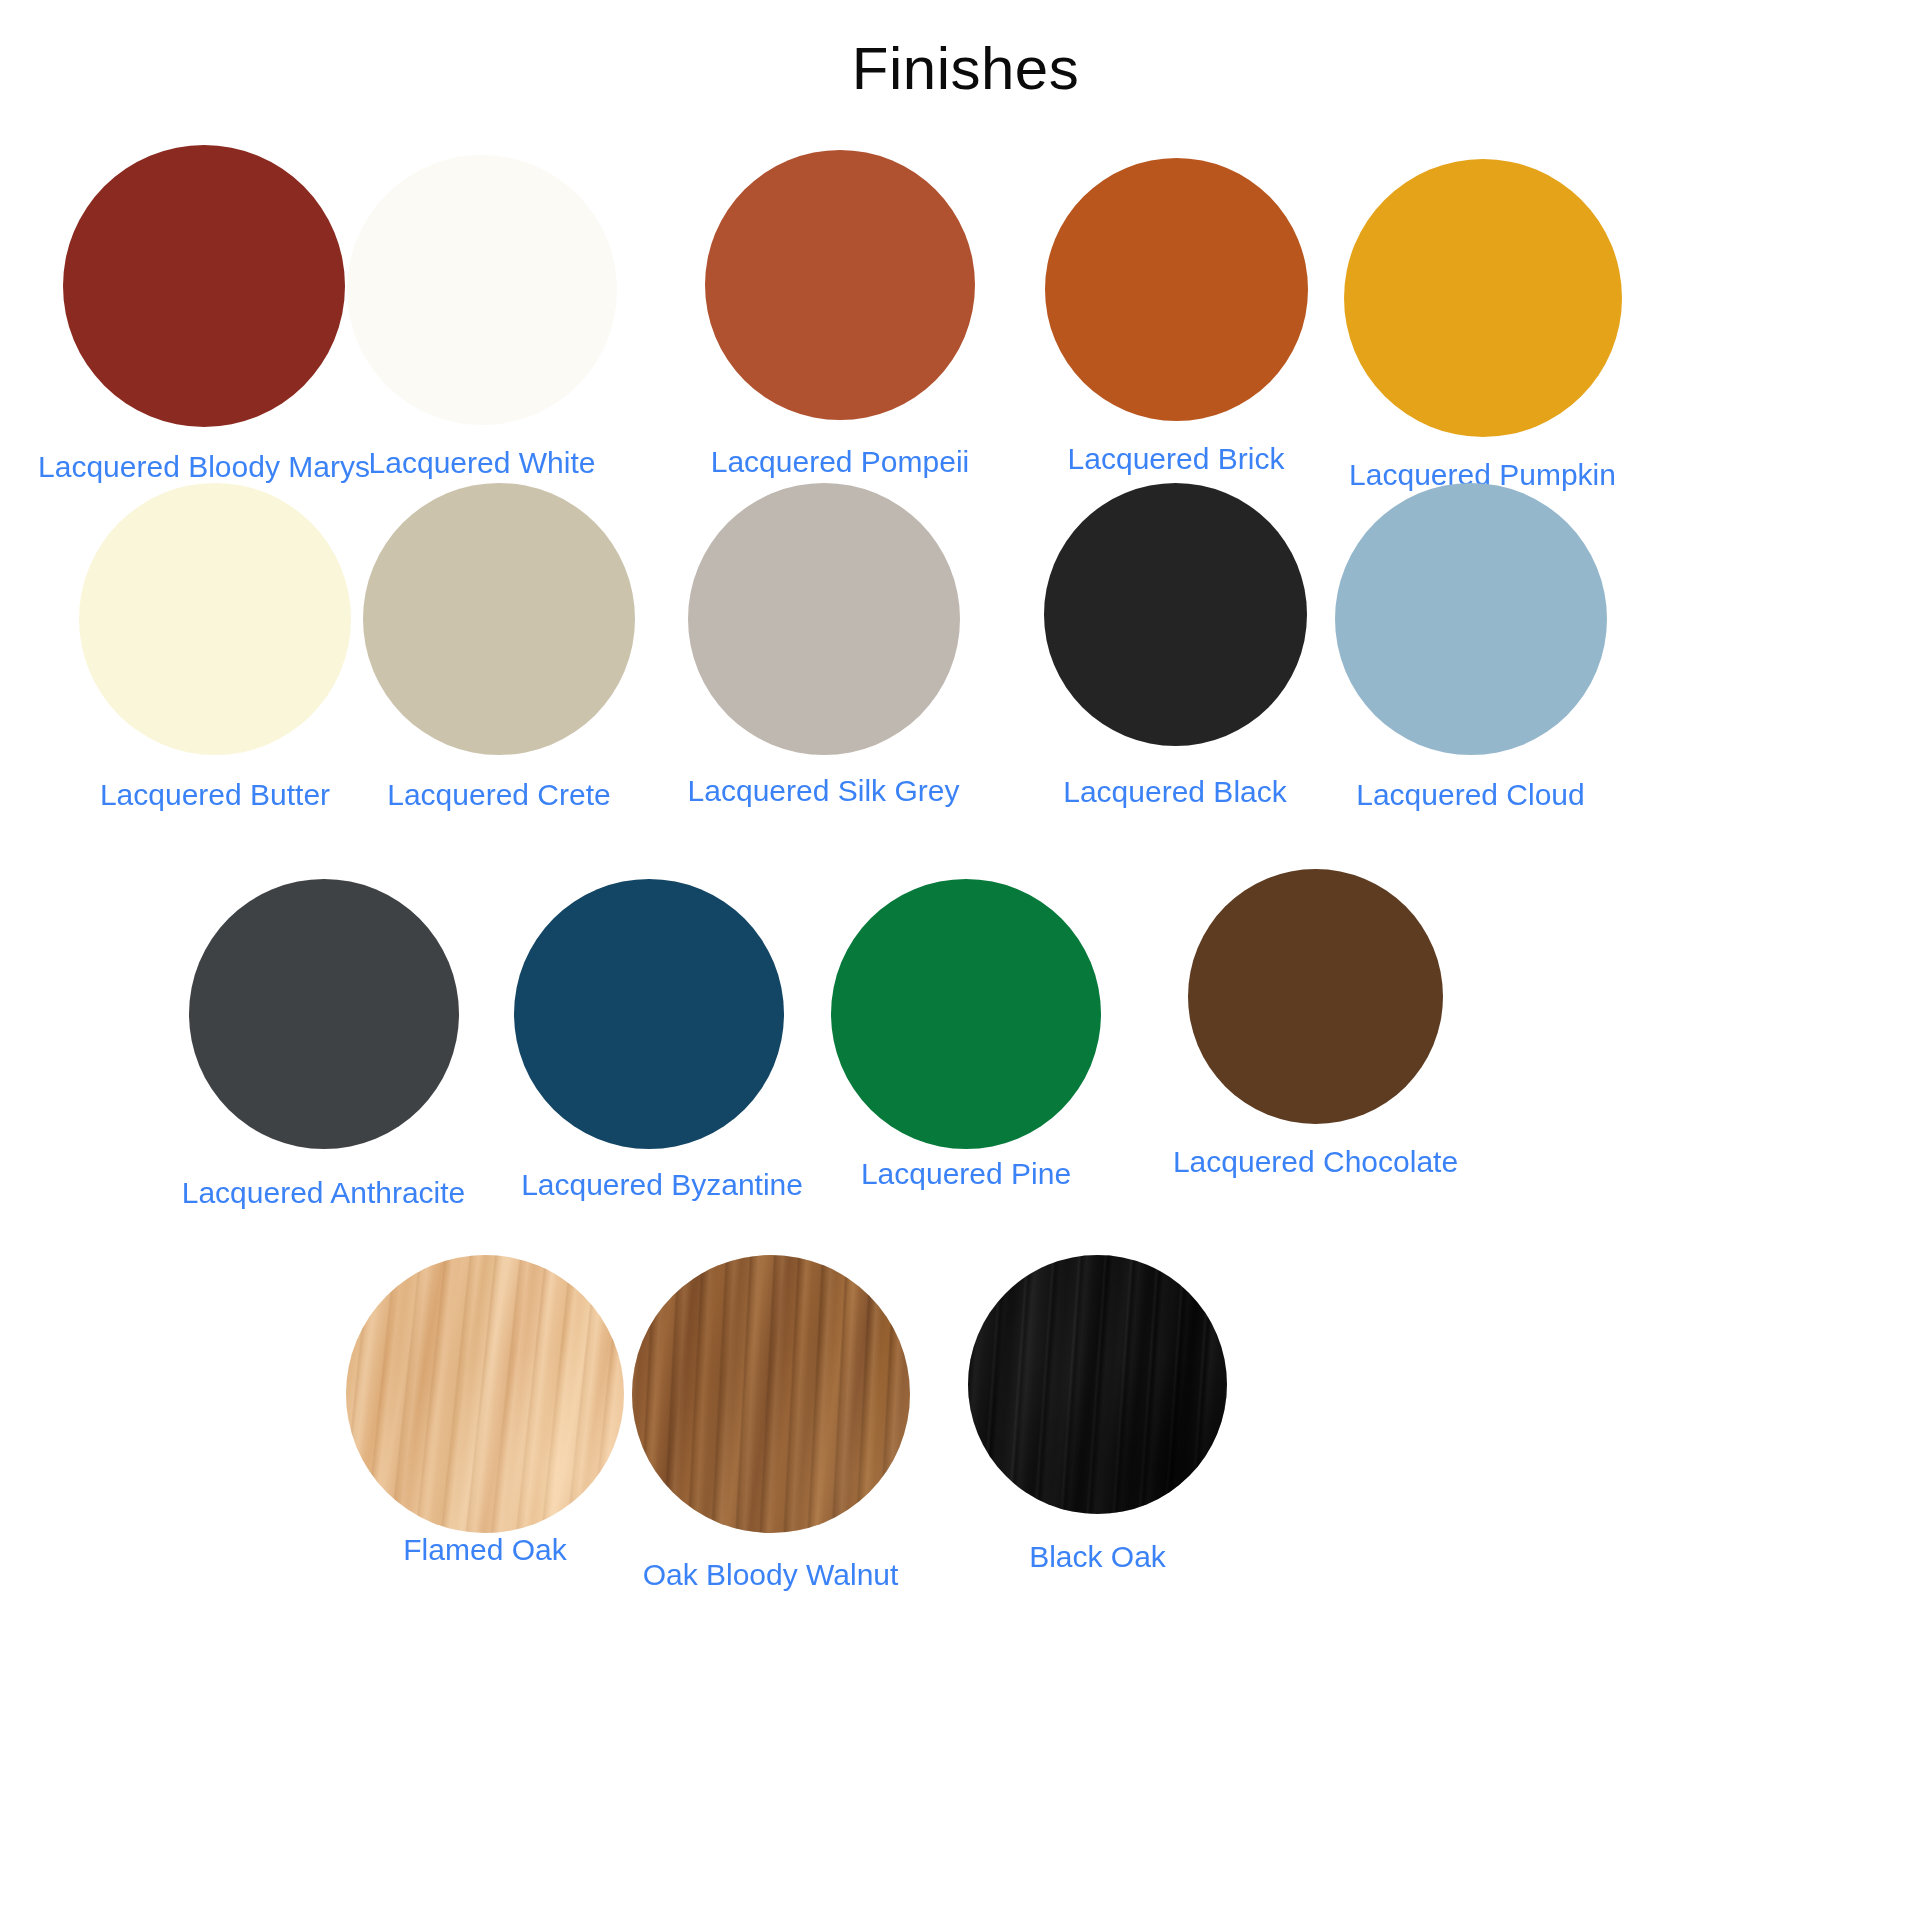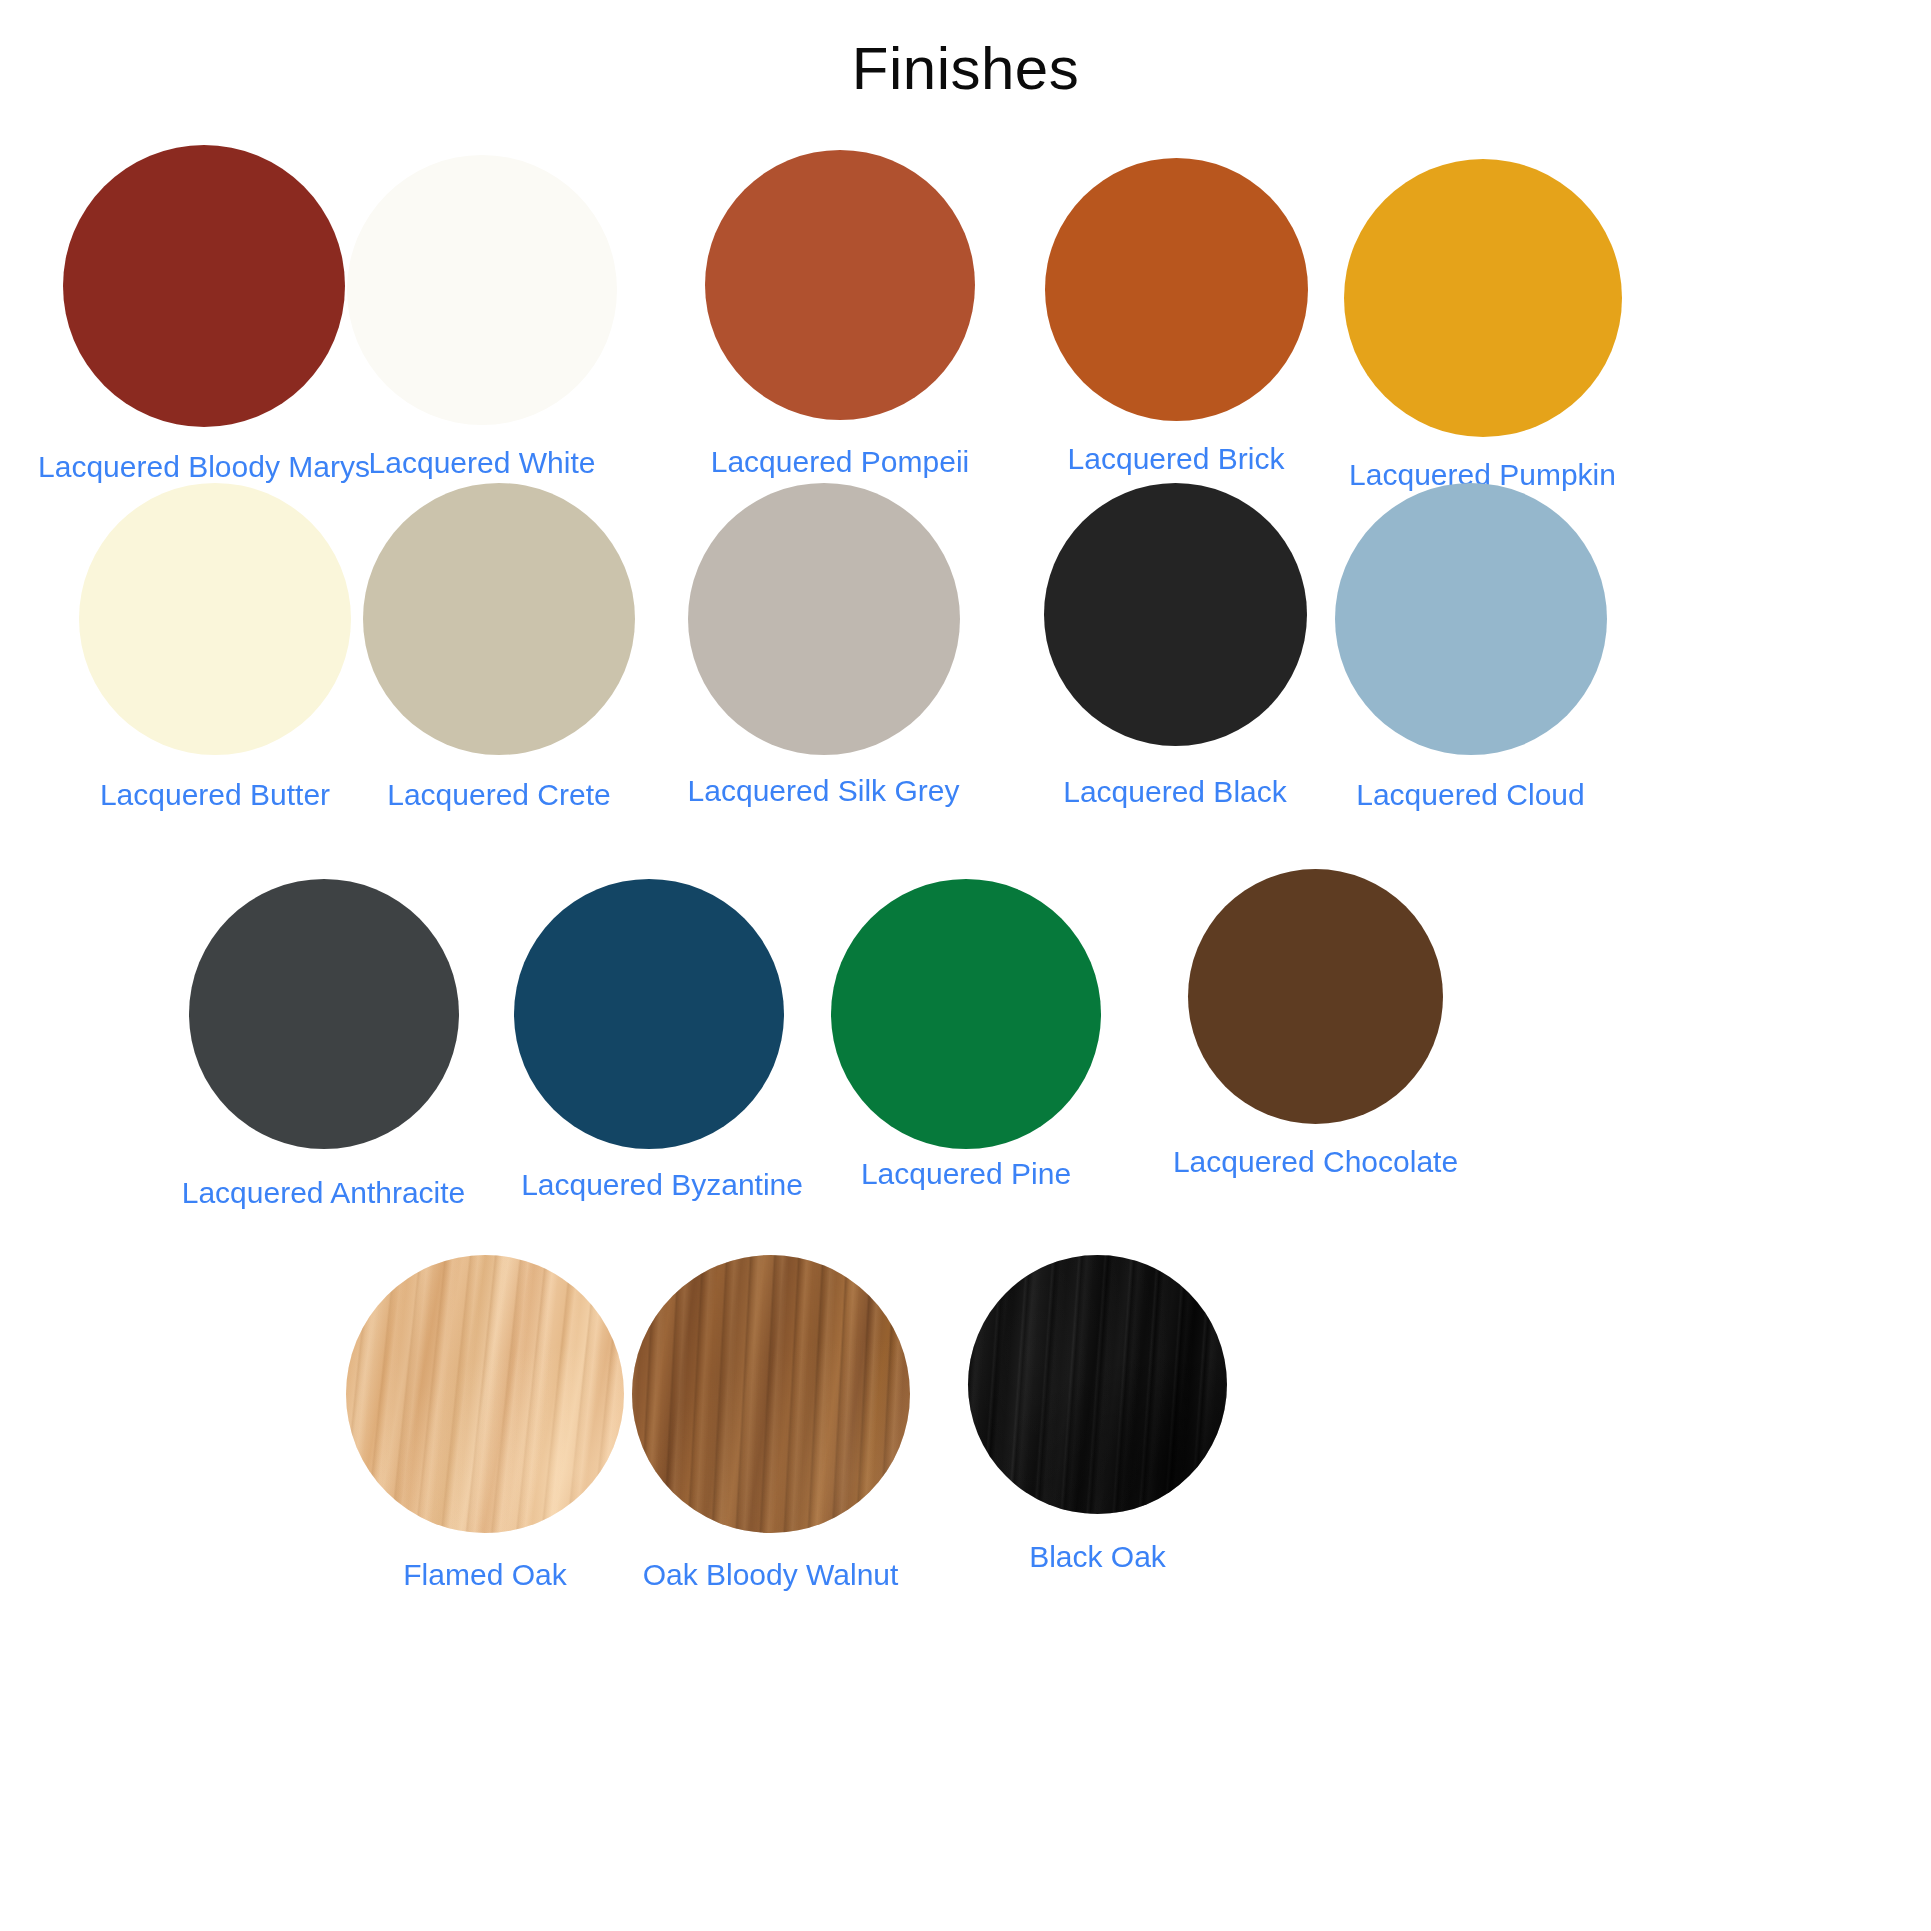--- a/index.html
+++ b/index.html
@@ -236,21 +236,21 @@
         <div class="swatch-disc" style="width:255px; height:255px; background:#5E3C22;"></div>
         <div class="swatch-label" style="margin-top:21px;text-align:center;">Lacquered Chocolate</div>
       </div>
 
     </div>
 
     <div class="swatch-row">
 
       <div class="swatch-cell" style="left:340px; top:1052px; width:290px;">
         <div class="swatch-disc wood wood-flamed-oak" style="width:278px; height:278px;"></div>
-        <div class="swatch-label" style="margin-top:25px;">Flamed Oak</div>
+        <div class="swatch-label" style="">Flamed Oak</div>
       </div>
 
       <div class="swatch-cell" style="left:618px; top:1052px; width:305px;">
         <div class="swatch-disc wood wood-oak-walnut" style="width:278px; height:278px;"></div>
         <div class="swatch-label" style="margin-top:25px;">Oak Bloody Walnut</div>
       </div>
 
       <div class="swatch-cell" style="left:966px; top:1052px; width:263px;">
         <div class="swatch-disc wood wood-black-oak" style="width:259px; height:259px;"></div>
         <div class="swatch-label" style="margin-top:26px;">Black Oak</div>

